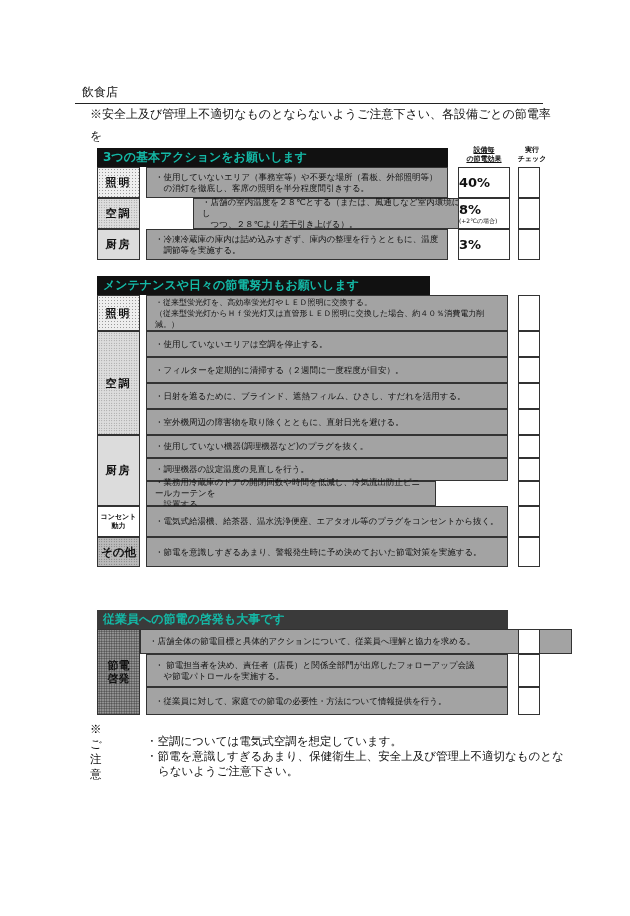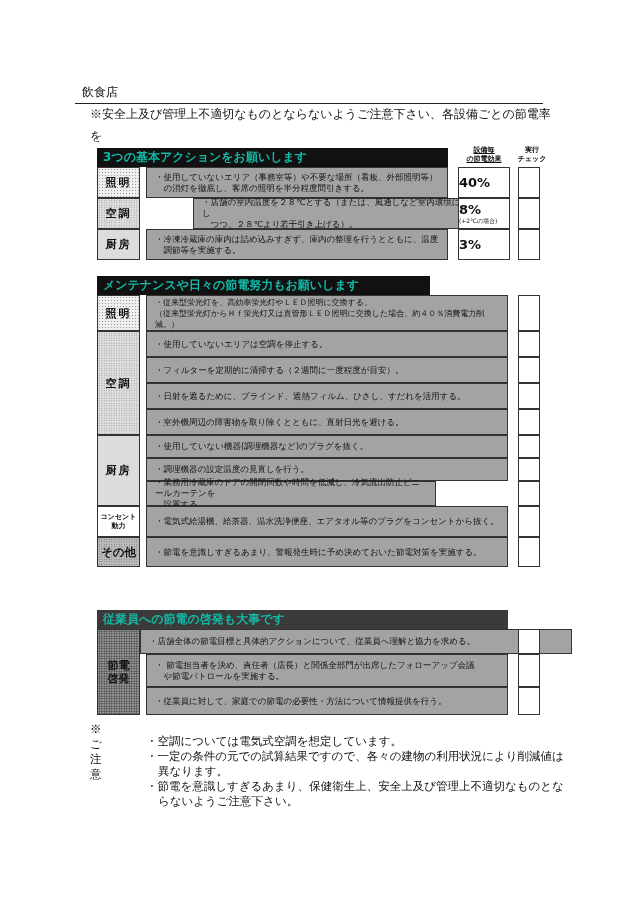--- a/index.html
+++ b/index.html
@@ -145,16 +145,15 @@
 <div class="chk" style="left:518px;top:654px;width:22px;height:33px;"></div>
 <div class="cell" style="left:146px;top:687px;width:362px;height:28px;">
     <span class="txt">・従業員に対して、家庭での節電の必要性・方法について情報提供を行う。</span>
   </div>
 <div class="chk" style="left:518px;top:687px;width:22px;height:28px;"></div>
 
 <div class="notes">
   <div class="head">※ご注意</div>
   <ul>
     <li>・空調については電気式空調を想定しています。</li>
-    <li>・一定の条件の元での試算結果ですので、各々の建物の利用状況により削減値は異なります。</li>
     <li>・節電を意識しすぎるあまり、保健衛生上、安全上及び管理上不適切なものとならないようご注意下さい。</li>
   </ul>
 </div>
 
 </body></html>

